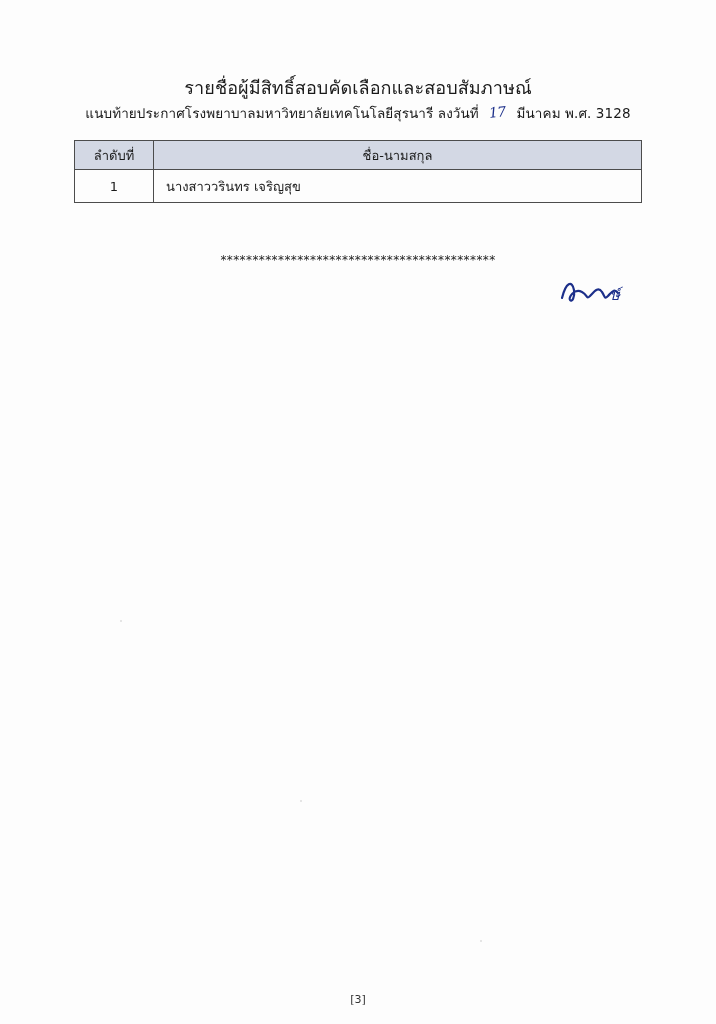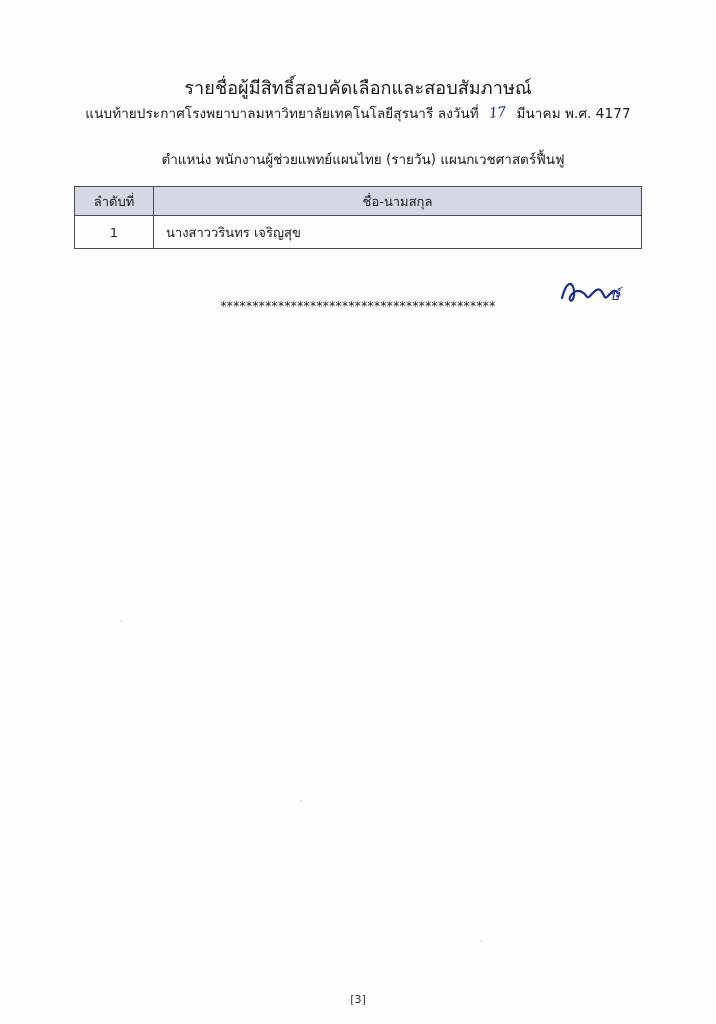--- a/index.html
+++ b/index.html
@@ -130,25 +130,24 @@
 </head>
 <body>
 
 <div class="page">
 
   <div class="doc-header">
     <div class="title-line-1">รายชื่อผู้มีสิทธิ์สอบคัดเลือกและสอบสัมภาษณ์</div>
     <div class="title-line-2">
       <span>แนบท้ายประกาศโรงพยาบาลมหาวิทยาลัยเทคโนโลยีสุรนารี ลงวันที่</span>
       <span class="handwritten-date">17</span>
-      <span>มีนาคม พ.ศ. 4177</span>
+      <span>มีนาคม พ.ศ. 3128</span>
     </div>
   </div>
 
-  <div class="position-line">ตำแหน่ง พนักงานผู้ช่วยแพทย์แผนไทย (รายวัน) แผนกเวชศาสตร์ฟื้นฟู</div>
 
   <div class="table-wrap">
     <table class="names">
       <thead>
         <tr>
           <th class="col-order">ลำดับที่</th>
           <th class="col-name">ชื่อ-นามสกุล</th>
         </tr>
       </thead>
       <tbody>

